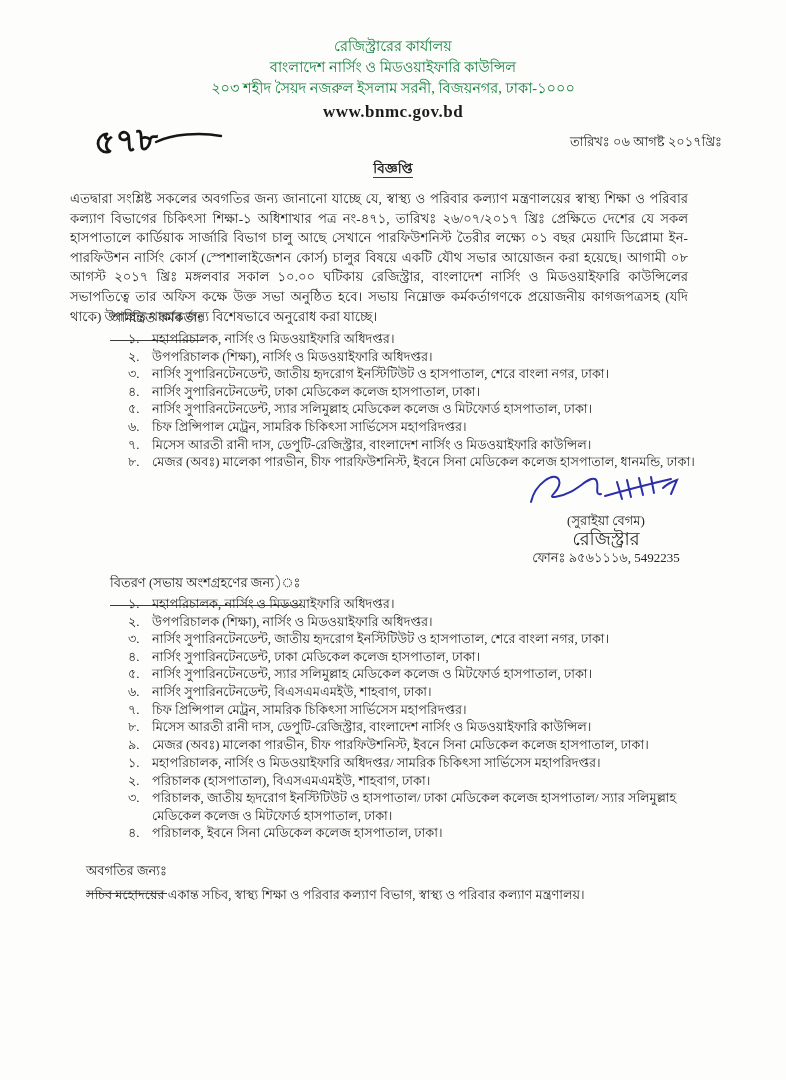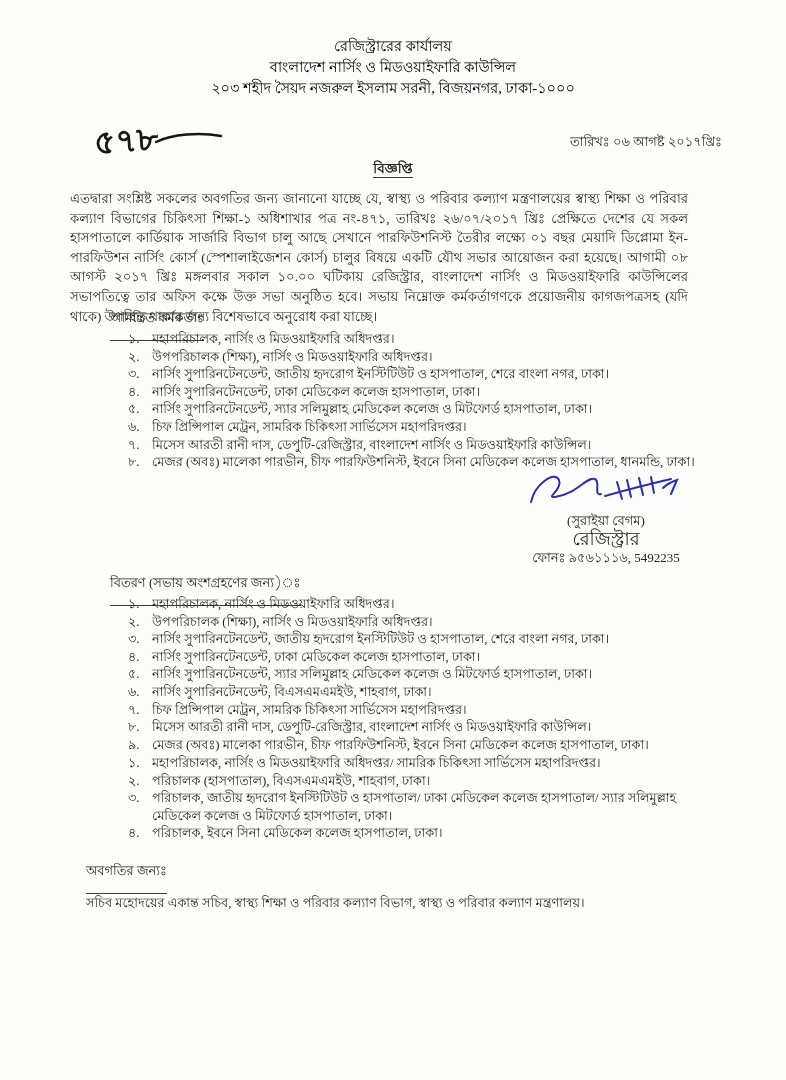--- a/index.html
+++ b/index.html
@@ -5,21 +5,21 @@
   * { margin:0; padding:0; box-sizing:border-box; }
   html,body { background:#ffffff; }
   .page {
     position:relative; width:786px; height:1080px;
     background:#fdfdfc; color:#242424; overflow:hidden;
     font-family:"Liberation Serif", serif;
     font-size:13px;
   }
   
   .header { position:absolute; top:36px; left:0; width:100%; text-align:center; }
-  .header .h-line { font-size:14.5px; line-height:21px; color:#000000; }
+  .header .h-line { font-size:14.5px; line-height:21px; color:#15803d; }
   .header .website { font-size:17px; line-height:26px; font-weight:bold; letter-spacing:.5px; color:#1c1c1c; }
   
   .memo-row { position:absolute; top:133px; left:86px; right:64px; display:flex; align-items:flex-start; }
   .memo-ref { font-size:13px; line-height:18px; white-space:nowrap; }
   .hw-wrap { flex:1; display:flex; align-items:flex-start; margin-left:8px; margin-top:-10px; }
   .hw-num { font-size:33px; line-height:36px; font-weight:bold; transform:rotate(-4deg); color:#161616; }
   .hw-tail { margin-top:6px; margin-left:-4px; }
   .memo-date { font-size:13px; line-height:18px; white-space:nowrap;margin-left:30px; }
   
   .title { position:absolute; top:158px; left:0; width:100%; text-align:center; }
@@ -38,31 +38,32 @@
   .item .num { width:24px; margin-left:18px; flex:0 0 auto; }
   .item .txt { flex:1; }
   
   .sig-block { position:absolute; top:466px; left:498px; width:216px; text-align:center; }
   .sig-scribble { display:block; margin:0 auto -6px auto; }
   .sig-name { font-size:13px; line-height:18px; }
   .sig-desig { font-size:18px; line-height:18px;text-align:center; }
   .sig-phone { font-size:13px; line-height:19px; white-space:nowrap; }
   
   .sec-info { position:absolute; top:862px; left:86px; width:620px; }
-  .info-line { font-size:12.8px; line-height:19px; margin-top:14px; }
+  .info-line { font-size:12.8px; line-height:19px; margin-top:6px; }
 </style>
 </head>
 <body>
 
 <div class="page">
 
   <div class="header">
     <div class="h-line">রেজিস্ট্রারের কার্যালয়</div>
     <div class="h-line">বাংলাদেশ নার্সিং ও মিডওয়াইফারি কাউন্সিল</div>
     <div class="h-line">২০৩ শহীদ সৈয়দ নজরুল ইসলাম সরনী, বিজয়নগর, ঢাকা-১০০০</div>
+    <div class="website">www.bnmc.gov.bd</div>
   </div>
 
   <div class="memo-row">
     <span class="hw-wrap">
       <span class="hw-num">৫৭৮</span>
       <svg class="hw-tail" width="70" height="18" viewBox="0 0 70 18">
         <path d="M2 13 C 18 5, 46 3, 67 7" stroke="#161616" stroke-width="2.4" fill="none" stroke-linecap="round"></path>
       </svg>
     </span>
     <span class="memo-date">তারিখঃ ০৬ আগষ্ট ২০১৭খ্রিঃ</span>

